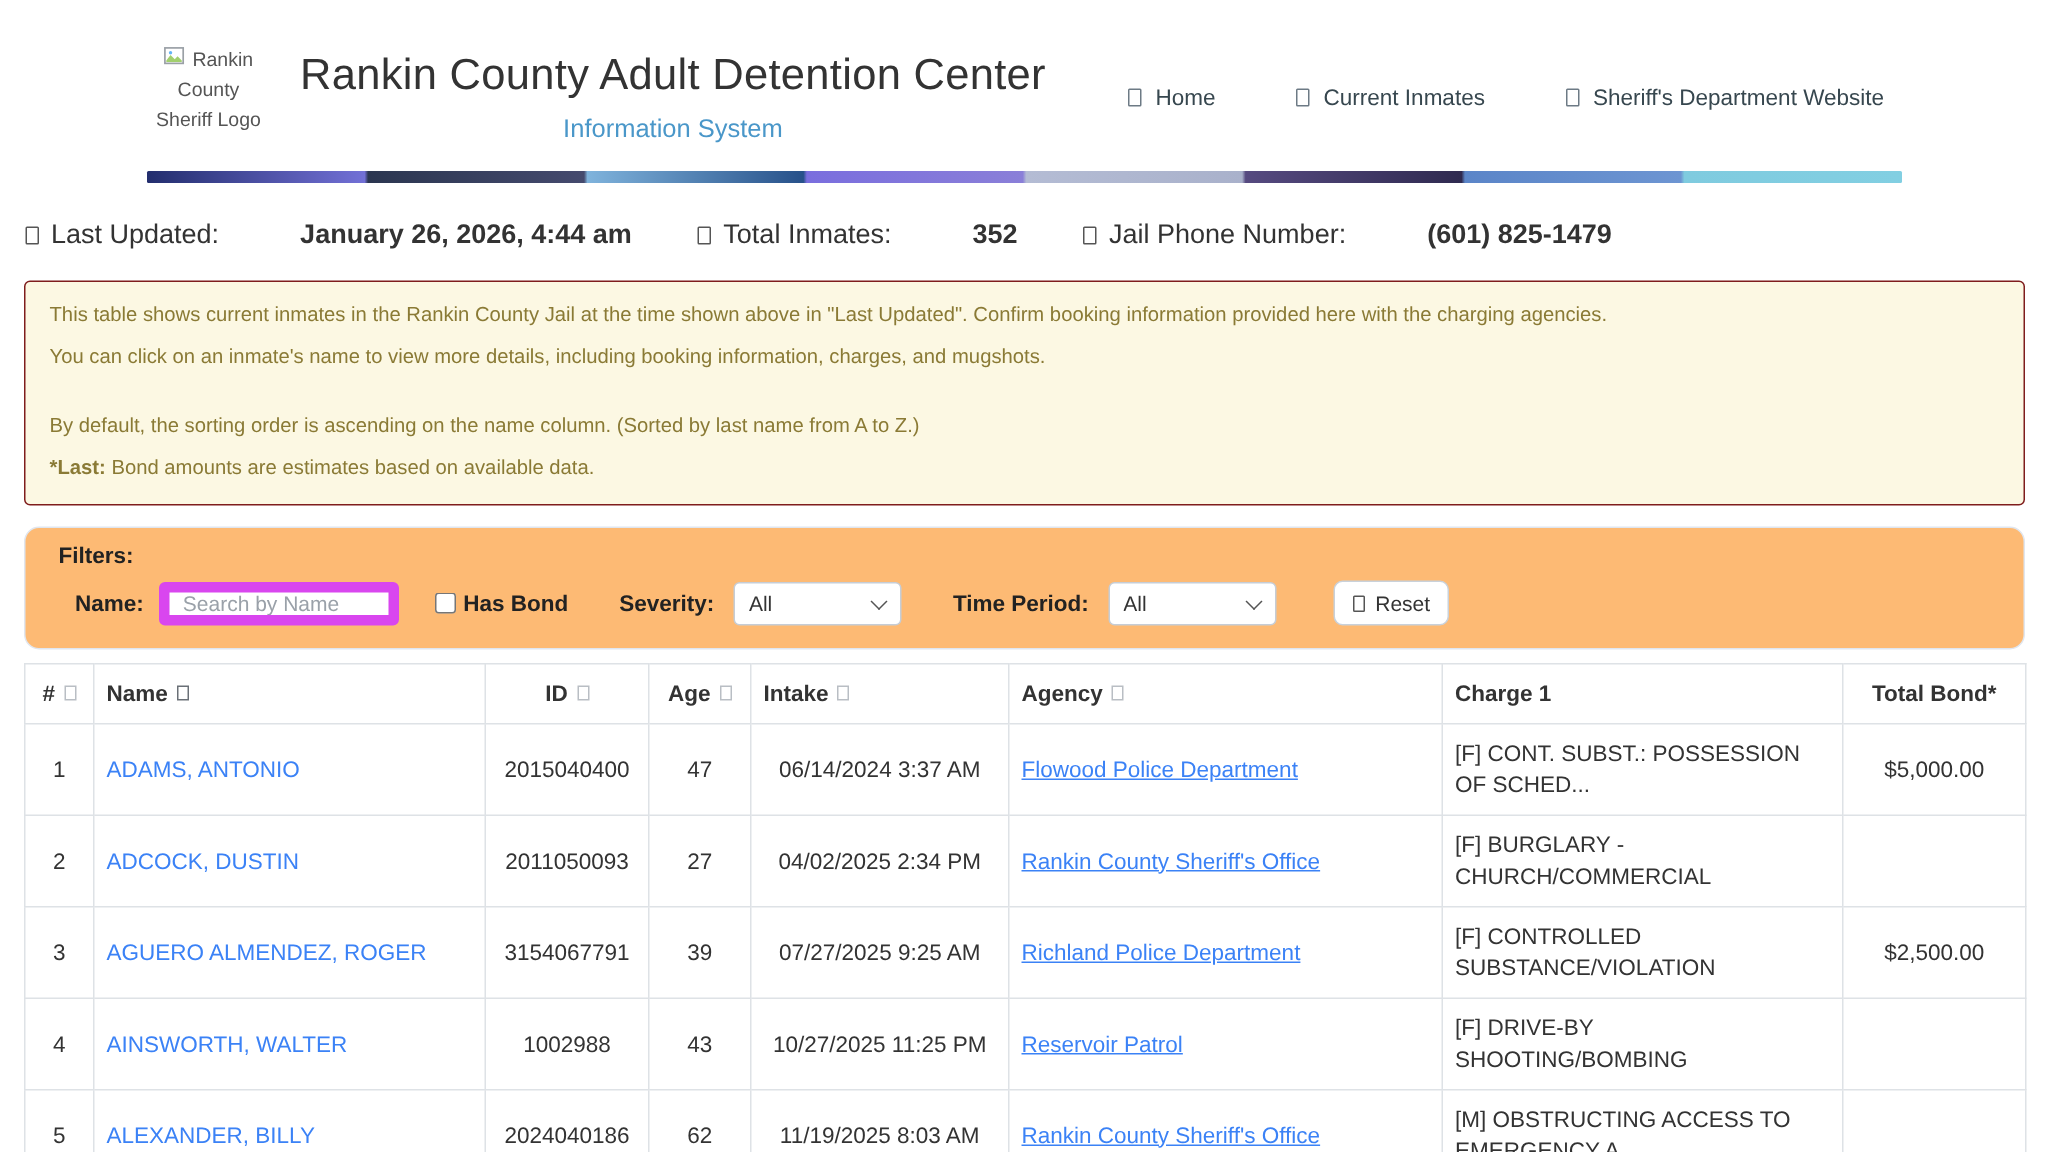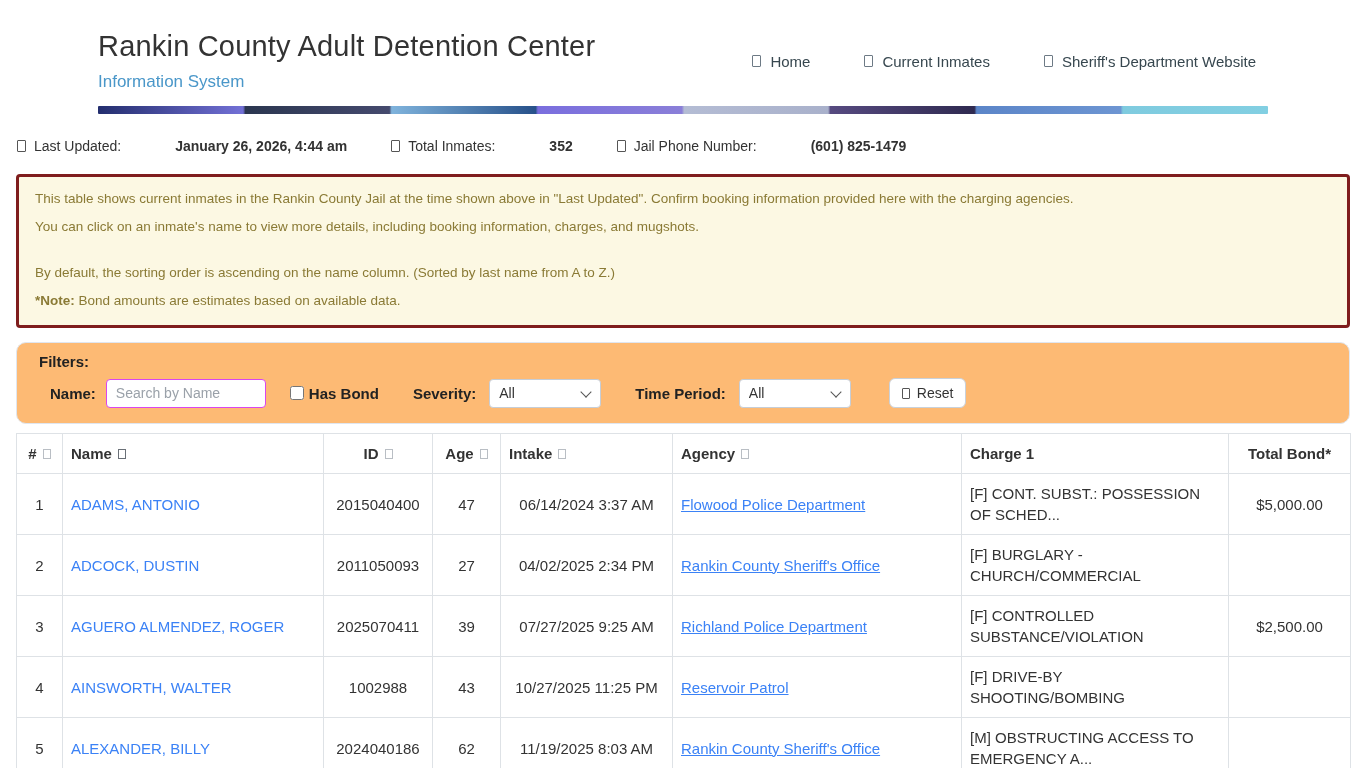--- a/index.html
+++ b/index.html
@@ -5,61 +5,61 @@
   * { box-sizing: border-box; margin: 0; padding: 0; }
   html, body { width: 1366px; height: 768px; overflow: hidden; background: #fff;
     font-family: "Liberation Sans", sans-serif; color: #333; }
 
   
   .header-wrap { width: 1170px; margin: 30px auto 0; }
   .header-row { display: flex; align-items: center; }
   .logo-box { width: 82px; min-height: 70px; margin-right: 20px; font-size: 13px;
     color: #555; text-align: center; line-height: 1.55; }
   .broken-img-icon { display: inline-block; vertical-align: -2px; margin-right: 4px; }
-  .title-block { }
+  .title-block { text-align: center; }
   .page-title { font-size: 29px; font-weight: 400; color: #333; letter-spacing: .2px; }
   .page-subtitle { margin-top: 9px; font-size: 17px; color: #4a97c9; }
   .nav { margin-left: auto; display: flex; gap: 54px; align-items: center; padding-right: 12px; }
   .nav-item { display: flex; align-items: center; gap: 9px; font-size: 15px;
     color: #37474f; cursor: pointer; text-decoration: none; }
   .tofu { display: inline-block; width: 9px; height: 12px; border: 1px solid #6d7a85;
     border-radius: 1px; }
   .gradient-bar { height: 8px; margin-top: 14px; border-radius: 1px;
     background: linear-gradient(90deg,
       #232e6e 0%, #7270d6 12.4%,
       #2b3650 12.6%, #454a6e 24.9%,
       #7fb3dc 25.1%, #27518a 37.4%,
       #7a6ede 37.6%, #8a7fd8 49.9%,
       #b4bcd4 50.1%, #a9b1cb 62.4%,
       #564a80 62.6%, #2f2a50 74.9%,
       #5b85c8 75.1%, #6d95d2 87.4%,
       #7fcbdf 87.6%, #82cfe2 100%); }
 
   
-  .stats { display: flex; gap: 44px; margin: 24px 17px 0; font-size: 14px; align-items: center; }
+  .stats { display: flex; gap: 44px; margin: 24px 17px 0; font-size: 18px; align-items: center; }
   .stat { display: flex; align-items: center; gap: 8px; }
   .stat b { font-weight: 700; margin-left: 46px; }
   .stat .tofu { border-color: #555; height: 12px; }
 
   
-  .notice { margin: 20px 16px 0; background: #fcf8e3; border: 3px solid #7f1d1d;
+  .notice { margin: 20px 16px 0; background: #fcf8e3; border: 1px solid #7f1d1d;
     border-radius: 4px; padding: 13px 16px 15px; color: #8a7a35; font-size: 13.5px;
     line-height: 1.38; }
   .notice p { margin-bottom: 9px; }
   .notice p:last-child { margin-bottom: 0; }
   .notice b { font-weight: 700; }
 
   
   .filters { margin: 14px 16px 0; background: #fdba74; border: 1px solid #e0e6ef;
     border-radius: 10px; padding: 10px 12px 15px; }
   .filters-title { font-weight: 700; font-size: 15px; color: #222; margin-bottom: 8px;
     padding-left: 10px; }
   .filter-row { display: flex; align-items: center; gap: 10px; padding-left: 21px; }
   .f-label { font-weight: 700; font-size: 15px; color: #222; }
-  .name-input { width: 160px; height: 29px; border: 1px solid #d946ef; border-radius: 4px;
+  .name-input { width: 160px; height: 29px; border: 7px solid #d946ef; border-radius: 4px;
     padding: 0 9px; font-size: 14px; color: #333; background: #fff; margin-right: 14px; }
   .name-input::placeholder { color: #9aa1a9; }
   .hasbond { display: flex; align-items: center; gap: 5px; margin-right: 14px; }
   .hasbond input { width: 14px; height: 14px; }
   .sev-label, .tp-label { margin-left: 10px; }
   .select-wrap { position: relative; display: inline-block; margin: 0 14px 0 3px; }
   .select-wrap select { appearance: none; -webkit-appearance: none; width: 112px; height: 29px;
     border: 1px solid #c6cdd6; border-radius: 4px; background: #fff; font-size: 14px;
     color: #333; padding: 0 24px 0 9px; }
   .select-wrap::after { content: ""; position: absolute; right: 11px; top: 9px; width: 7px;
@@ -84,20 +84,27 @@
   td { color: #333; line-height: 1.4; }
   a.name-link { color: #3b82f6; text-decoration: none; cursor: pointer; }
   a.agency-link { color: #3b82f6; text-decoration: underline; cursor: pointer; }
   tr.data-row td { height: 39px; }
 </style>
 </head>
 <body>
 
 <div class="header-wrap">
   <div class="header-row">
+    <div class="logo-box">
+      <svg class="broken-img-icon" width="15" height="15" viewBox="0 0 16 16">
+        <rect x="1" y="1" width="13" height="11" fill="#fff" stroke="#9aa0a6" stroke-width="1.2"></rect>
+        <path d="M2 10 L5 6 L8 9 L10 7 L13 10 L13 11 L2 11 Z" fill="#8bc34a" opacity=".8"></path>
+        <circle cx="5" cy="4.4" r="1.2" fill="#64b5f6"></circle>
+      </svg><span>Rankin County Sheriff Logo</span>
+    </div>
     <div class="title-block">
       <div class="page-title">Rankin County Adult Detention Center</div>
       <div class="page-subtitle">Information System</div>
     </div>
     <div class="nav">
       <a class="nav-item">
         <span class="tofu"></span>
         <span>Home</span>
       </a>
       <a class="nav-item">
@@ -129,21 +136,21 @@
     <span>Jail Phone Number:</span>
     <b>(601) 825-1479</b>
   </div>
 </div>
 
 <div class="notice">
   <p>This table shows current inmates in the Rankin County Jail at the time shown above in "Last Updated". Confirm booking information provided here with the charging agencies.</p>
   <p>You can click on an inmate's name to view more details, including booking information, charges, and mugshots.</p>
   <p><br>
      <span>By default, the sorting order is ascending on the name column. (Sorted by last name from A to Z.)</span></p>
-  <p><b>*Note:</b><span> Bond amounts are estimates based on available data.</span></p>
+  <p><b>*Last:</b><span> Bond amounts are estimates based on available data.</span></p>
 </div>
 
 <div class="filters">
   <div class="filters-title">Filters:</div>
   <div class="filter-row">
     <span class="f-label">Name:</span>
     <input class="name-input" type="text" placeholder="Search by Name" style="">
     <label class="hasbond">
       <input type="checkbox" style="">
       <span class="f-label">Has Bond</span>
@@ -208,21 +215,21 @@
         <td class="c-id">2011050093</td>
         <td class="c-age">27</td>
         <td class="c-intake">04/02/2025 2:34 PM</td>
         <td><a class="agency-link">Rankin County Sheriff's Office</a></td>
         <td>[F] BURGLARY - CHURCH/COMMERCIAL</td>
         <td class="c-bond"></td>
       </tr>
       <tr class="data-row">
         <td class="c-num">3</td>
         <td class="c-name"><a class="name-link">AGUERO ALMENDEZ, ROGER</a></td>
-        <td class="c-id">2025070411</td>
+        <td class="c-id">3154067791</td>
         <td class="c-age">39</td>
         <td class="c-intake">07/27/2025 9:25 AM</td>
         <td><a class="agency-link">Richland Police Department</a></td>
         <td>[F] CONTROLLED SUBSTANCE/VIOLATION</td>
         <td class="c-bond">$2,500.00</td>
       </tr>
       <tr class="data-row">
         <td class="c-num">4</td>
         <td class="c-name"><a class="name-link">AINSWORTH, WALTER</a></td>
         <td class="c-id">1002988</td>

